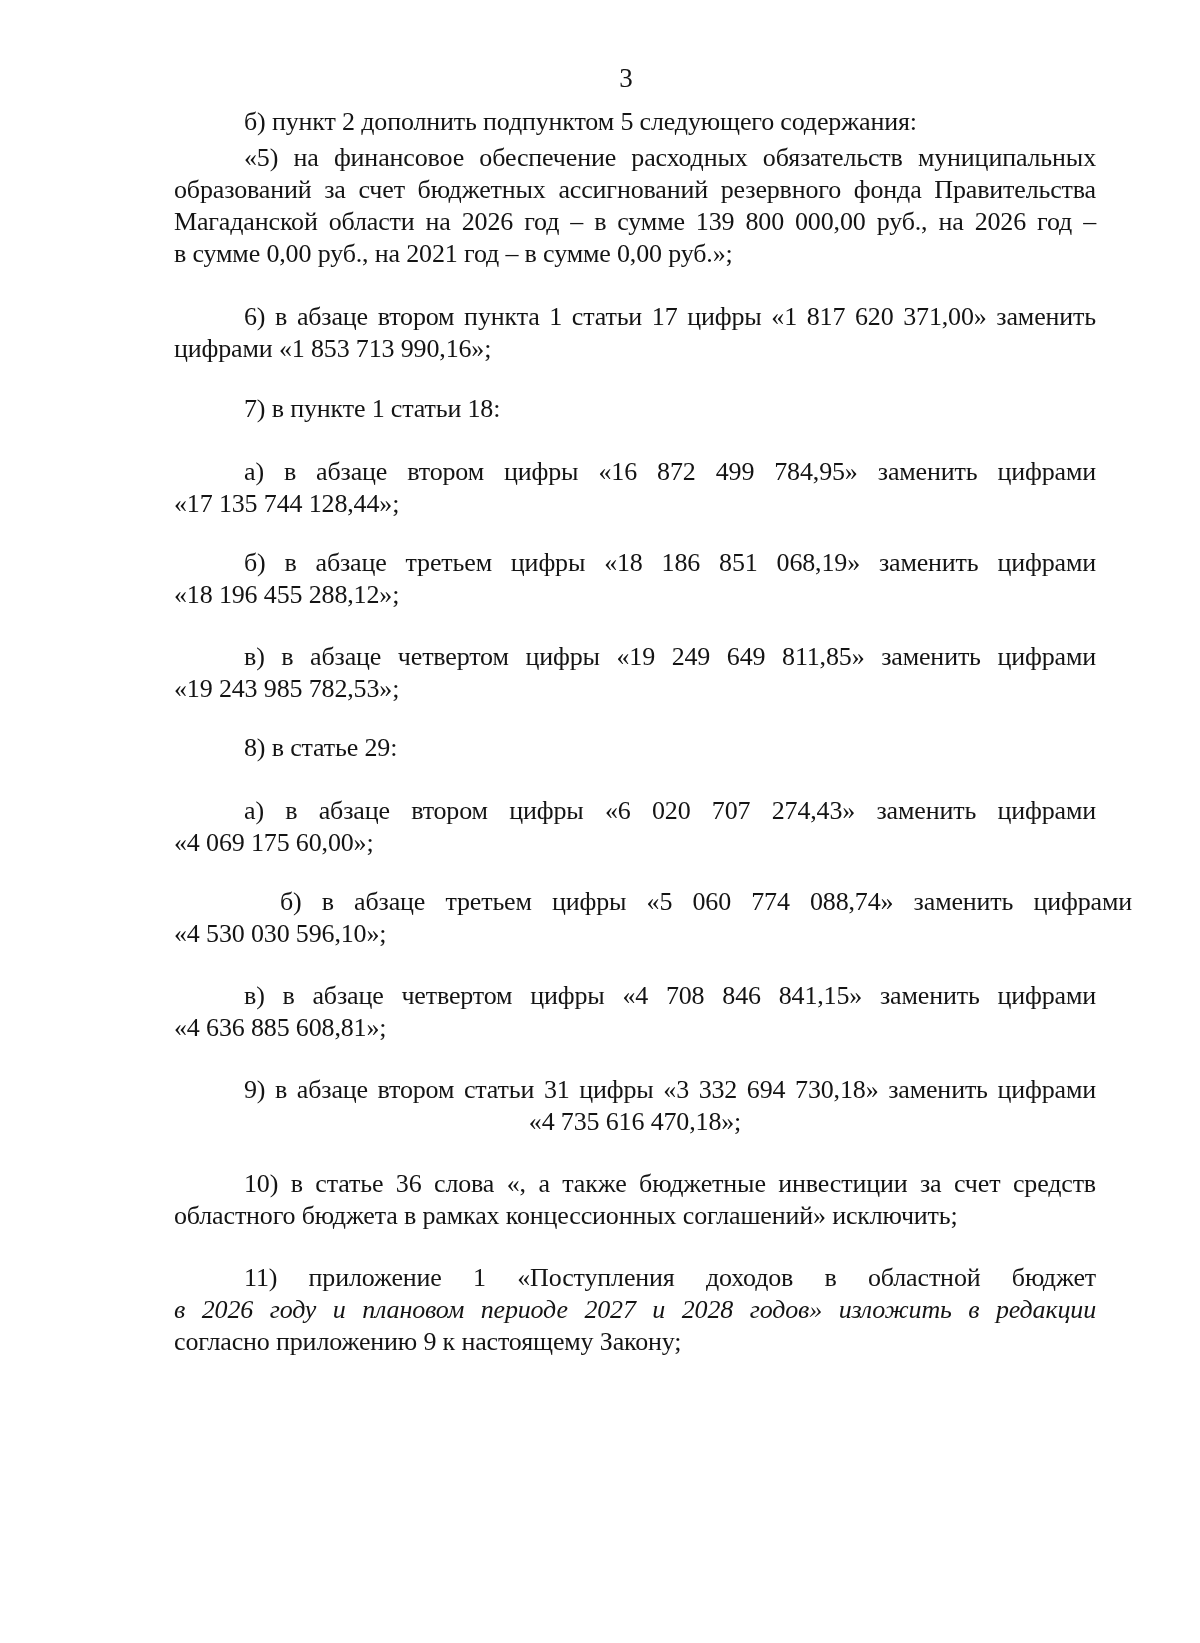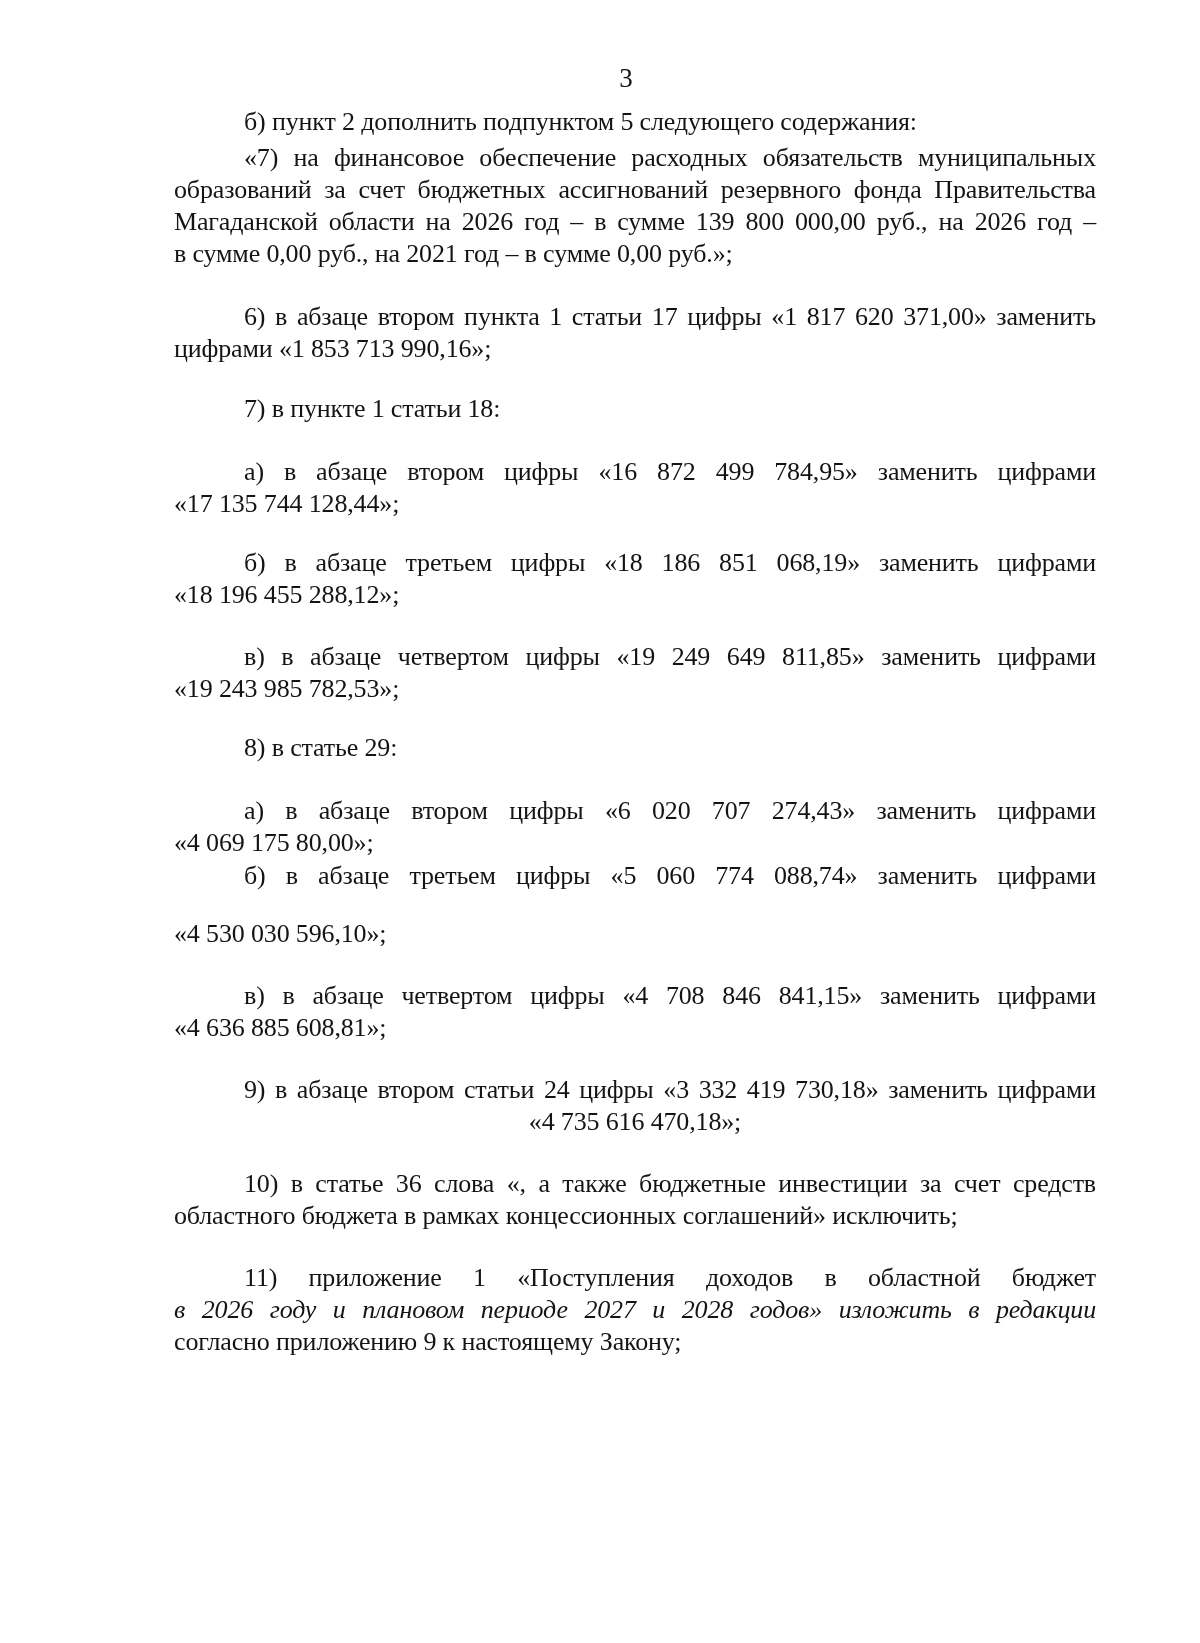--- a/index.html
+++ b/index.html
@@ -47,41 +47,41 @@
       white-space: normal;
     }
   </style>
 </head>
 <body>
 
 <div class="page">
   <div class="page-number">3</div>
   <div id="body-lines">
       <div class="line indent" style="top: 106px;">б) пункт 2 дополнить подпунктом 5 следующего содержания:</div>
-      <div class="line indent justify" style="top: 142px;">«7) на финансовое обеспечение расходных обязательств муниципальных</div>
+      <div class="line indent justify" style="top: 142px;">«5) на финансовое обеспечение расходных обязательств муниципальных</div>
       <div class="line justify" style="top: 174px;">образований за счет бюджетных ассигнований резервного фонда Правительства</div>
       <div class="line justify" style="top: 206px;">Магаданской области на 2026 год – в сумме 139 800 000,00 руб., на 2026 год –</div>
       <div class="line" style="top: 238px;">в сумме 0,00 руб., на 2021 год – в сумме 0,00 руб.»;</div>
       <div class="line indent justify" style="top: 301px;">6) в абзаце втором пункта 1 статьи 17 цифры «1 817 620 371,00» заменить</div>
       <div class="line" style="top: 333px;">цифрами «1 853 713 990,16»;</div>
       <div class="line indent" style="top: 393px;">7) в пункте 1 статьи 18:</div>
       <div class="line indent justify" style="top: 456px;">а) в абзаце втором цифры «16 872 499 784,95» заменить цифрами</div>
       <div class="line" style="top: 488px;">«17 135 744 128,44»;</div>
       <div class="line indent justify" style="top: 547px;">б) в абзаце третьем цифры «18 186 851 068,19» заменить цифрами</div>
       <div class="line" style="top: 579px;">«18 196 455 288,12»;</div>
       <div class="line indent justify" style="top: 641px;">в) в абзаце четвертом цифры «19 249 649 811,85» заменить цифрами</div>
       <div class="line" style="top: 673px;">«19 243 985 782,53»;</div>
       <div class="line indent" style="top: 732px;">8) в статье 29:</div>
       <div class="line indent justify" style="top: 795px;">а) в абзаце втором цифры «6 020 707 274,43» заменить цифрами</div>
-      <div class="line" style="top: 827px;">«4 069 175 80,00»;</div>
-      <div class="line indent justify" style="top: 860px;">б) в абзаце третьем цифры «5 060 774 088,74» заменить цифрами</div>
+      <div class="line" style="top: 827px;">«4 069 175 60,00»;</div>
+      <div class="line indent justify" style="top: 886px; margin-left: 36px;">б) в абзаце третьем цифры «5 060 774 088,74» заменить цифрами</div>
       <div class="line" style="top: 918px;">«4 530 030 596,10»;</div>
       <div class="line indent justify" style="top: 980px;">в) в абзаце четвертом цифры «4 708 846 841,15» заменить цифрами</div>
       <div class="line" style="top: 1012px;">«4 636 885 608,81»;</div>
-      <div class="line indent justify" style="top: 1074px;">9) в абзаце втором статьи 24 цифры «3 332 419 730,18» заменить цифрами</div>
+      <div class="line indent justify" style="top: 1074px;">9) в абзаце втором статьи 31 цифры «3 332 694 730,18» заменить цифрами</div>
       <div class="line" style="top: 1106px; text-align: center;">«4 735 616 470,18»;</div>
       <div class="line indent justify" style="top: 1168px;">10) в статье 36 слова «, а также бюджетные инвестиции за счет средств</div>
       <div class="line" style="top: 1200px;">областного бюджета в рамках концессионных соглашений» исключить;</div>
       <div class="line indent justify" style="top: 1262px;">11) приложение 1 «Поступления доходов в областной бюджет</div>
       <div class="line justify" style="top: 1294px; font-style: italic;">в 2026 году и плановом периоде 2027 и 2028 годов» изложить в редакции</div>
       <div class="line" style="top: 1326px;">согласно приложению 9 к настоящему Закону;</div>
     </div>
 </div>
 
 </body></html>

